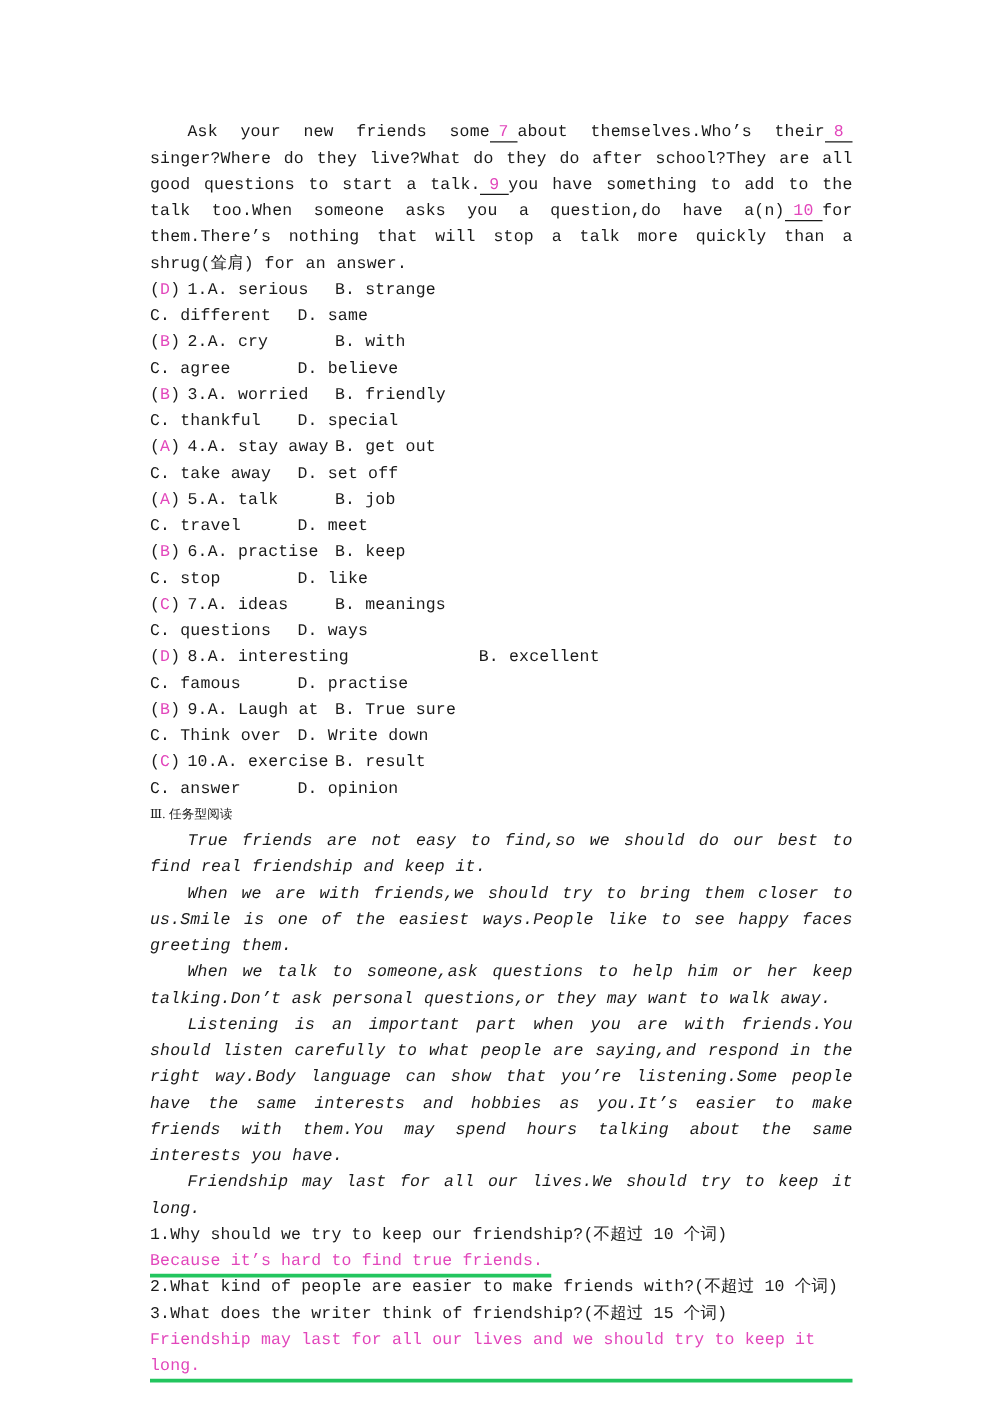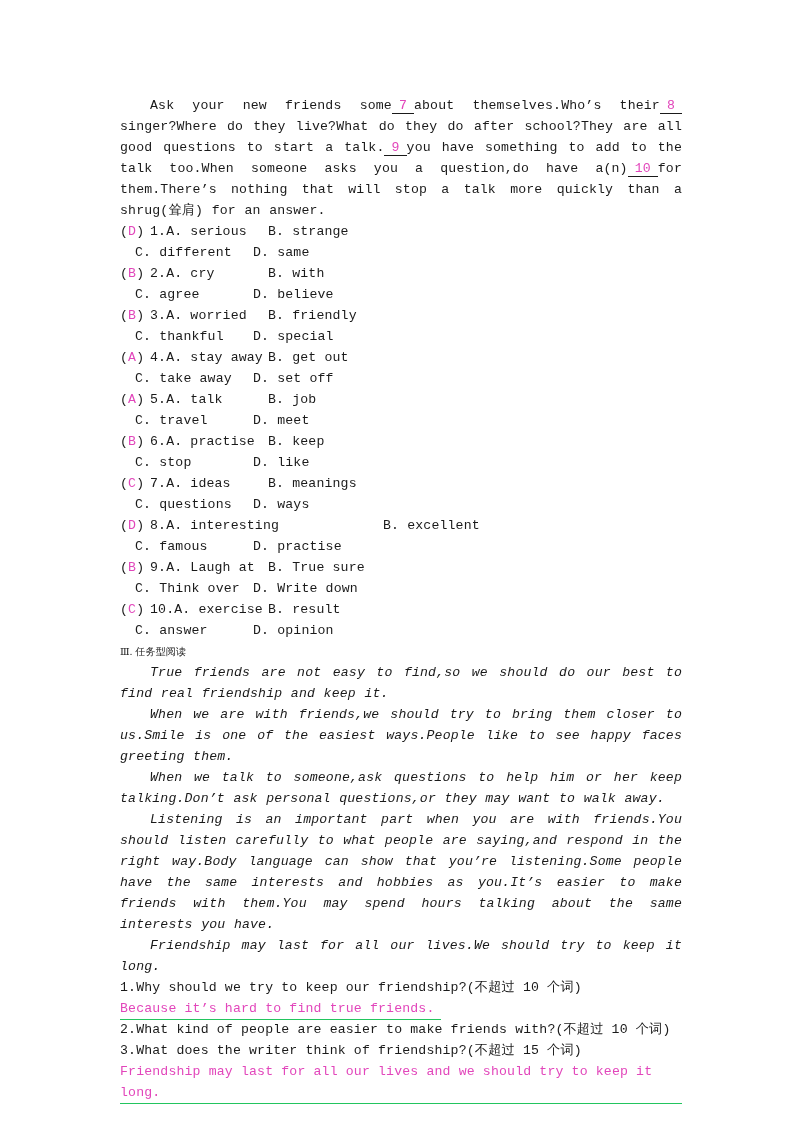--- a/index.html
+++ b/index.html
@@ -74,21 +74,20 @@
     font-family: Liberation Mono, monospace;
   }
   .opt-a.wide {
     flex: 0 0 233px;
   }
   .opt-b {
     flex: 0 0 auto;
   }
   .opt-c {
     flex: 0 0 118px;
-    margin-left: 15px;
   }
   .opt-d {
     flex: 0 0 auto;
   }
   
   .section-heading {
     font-size: 10px;
     line-height: 21px;
     margin: 0;
     font-family: "Liberation Serif", "DejaVu Serif", serif;
@@ -107,21 +106,21 @@
     line-height: 21px;
     letter-spacing: 0.15px;
   }
   .a-line {
     margin: 0;
     font-size: 13.2px;
     line-height: 21px;
     letter-spacing: 0.15px;
     color: #e246bb;
     display: inline-block;
-    border-bottom: 1px solid #22c55e;
+    border-bottom: 3px solid #22c55e;
     padding-right: 6px;
   }
   .a-wrap {
     line-height: 21px;
     height: 21px;
   }
 </style>
 </head>
 <body>
 

